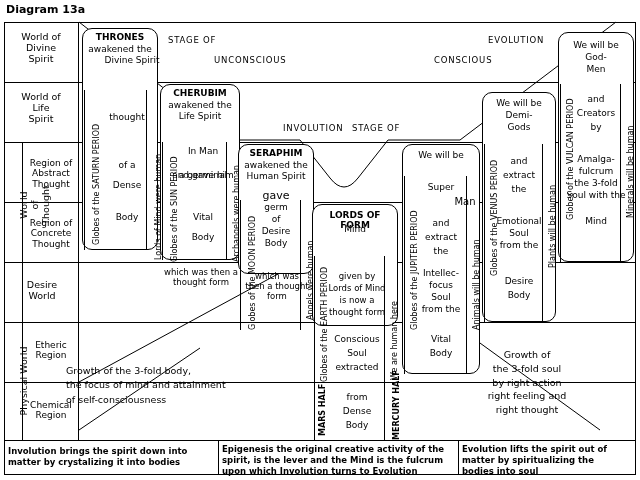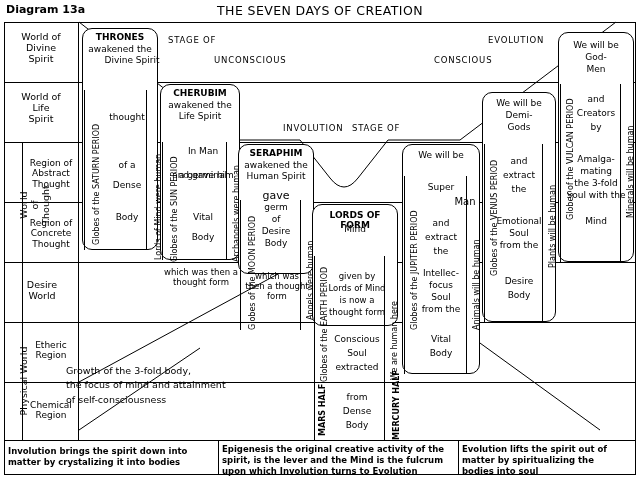--- a/index.html
+++ b/index.html
@@ -14,21 +14,20 @@
   .vtxt{position:absolute;transform-origin:left top;white-space:nowrap;}
   .ttl{font-size:12.5px;font-weight:normal;letter-spacing:.4px;}
   svg.diag{position:absolute;left:0;top:0;width:640px;height:480px;pointer-events:none;}
 </style>
 </head>
 <body>
 
 <div id="stage">
 
   <div class="txt" style="left:6px;top:4px;font-size:11px;font-weight:bold;">Diagram 13a</div>
-  <div class="txt ttl center" style="left:180px;top:4px;width:280px;">THE SEVEN DAYS OF CREATION</div>
 
   <div class="ln hline" style="left:4px;top:22px;width:632px;"></div>
   <div class="ln hline" style="left:4px;top:440px;width:632px;"></div>
   <div class="ln vline" style="left:4px;top:22px;height:419px;"></div>
   <div class="ln vline" style="left:635px;top:22px;height:419px;"></div>
   <div class="ln hline" style="left:4px;top:474px;width:632px;"></div>
   <div class="ln vline" style="left:4px;top:440px;height:35px;"></div>
   <div class="ln vline" style="left:635px;top:440px;height:35px;"></div>
   <div class="ln vline" style="left:218px;top:440px;height:35px;"></div>
   <div class="ln vline" style="left:458px;top:440px;height:35px;"></div>
@@ -186,32 +185,37 @@
   <div class="ln vline" style="left:542px;top:144px;height:178px;"></div>
 
   <div class="box" style="left:558px;top:32px;width:76px;height:230px;"></div>
   <div class="txt center" style="left:560px;top:40px;width:72px;font-size:9px;">We will be</div>
   <div class="txt center" style="left:566px;top:52px;width:60px;font-size:9px;">God-</div>
   <div class="txt center" style="left:566px;top:64px;width:60px;font-size:9px;">Men</div>
   <div class="txt center" style="left:566px;top:94px;width:60px;font-size:9px;">and</div>
   <div class="txt center" style="left:562px;top:108px;width:68px;font-size:9px;">Creators</div>
   <div class="txt center" style="left:566px;top:122px;width:60px;font-size:9px;">by</div>
   <div class="txt center" style="left:562px;top:154px;width:68px;font-size:9px;">Amalga-</div>
-  <div class="txt center" style="left:562px;top:166px;width:68px;font-size:9px;">mating</div>
+  <div class="txt center" style="left:562px;top:166px;width:68px;font-size:9px;">fulcrum</div>
   <div class="txt center" style="left:562px;top:178px;width:68px;font-size:9px;">the 3-fold</div>
   <div class="txt center" style="left:558px;top:190px;width:76px;font-size:9px;">Soul with the</div>
   <div class="txt center" style="left:566px;top:216px;width:60px;font-size:9px;">Mind</div>
   <div class="vtxt" style="left:566px;top:220px;font-size:8px;transform:rotate(-90deg);">Globes of the VULCAN PERIOD</div>
   <div class="vtxt" style="left:626px;top:218px;font-size:8px;transform:rotate(-90deg);">Minerals will be human</div>
   <div class="ln vline" style="left:560px;top:84px;height:178px;"></div>
   <div class="ln vline" style="left:620px;top:84px;height:178px;"></div>
 
   <div class="txt" style="left:66px;top:364px;width:240px;font-size:9.5px;white-space:pre-line;line-height:1.5;">Growth of the 3-fold body,
 the focus of mind and attainment
 of self-consciousness</div>
+  <div class="txt center" style="left:462px;top:348px;width:130px;font-size:9.5px;white-space:pre-line;line-height:1.45;">Growth of
+the 3-fold soul
+by right action
+right feeling and
+right thought</div>
 
   <div class="txt" style="left:8px;top:446px;width:208px;font-size:8.5px;font-weight:bold;white-space:pre-line;line-height:1.35;">Involution brings the spirit down into
 matter by crystalizing it into bodies</div>
   <div class="txt" style="left:222px;top:444px;width:234px;font-size:8.5px;font-weight:bold;white-space:pre-line;line-height:1.3;">Epigenesis  the original creative activity of the
 spirit, is the lever and the Mind is the fulcrum
 upon which Involution turns to Evolution</div>
   <div class="txt" style="left:462px;top:444px;width:172px;font-size:8.5px;font-weight:bold;white-space:pre-line;line-height:1.3;">Evolution lifts the spirit out of
 matter by spiritualizing the
 bodies into soul</div>
 

